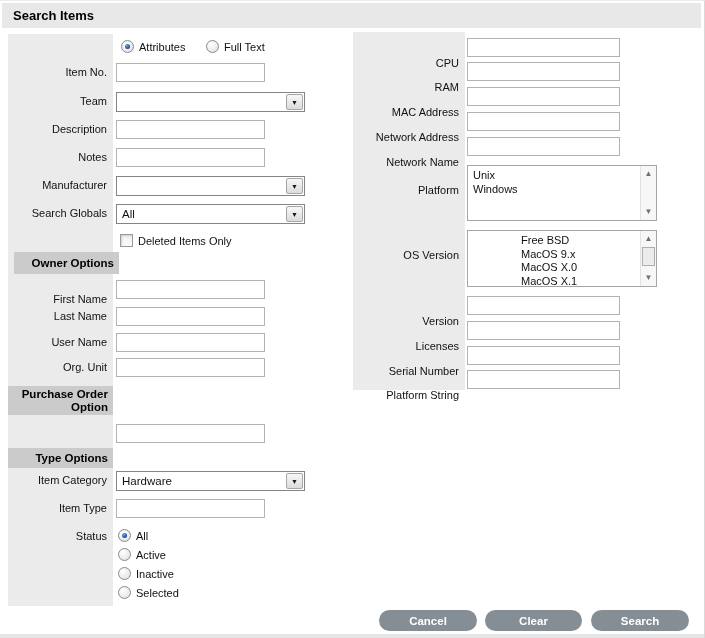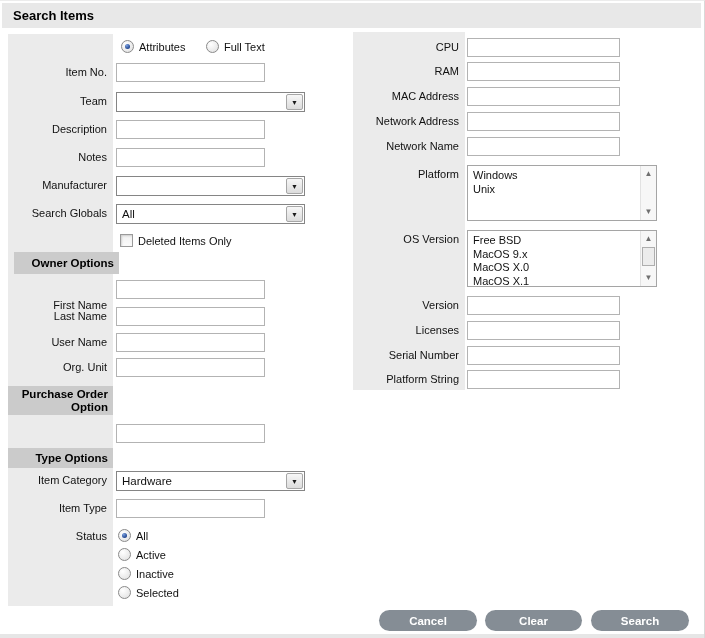--- a/index.html
+++ b/index.html
@@ -24,21 +24,21 @@
     position:absolute; left:8px; width:105px; background:#cbcbcb;
     font-weight:bold; font-size:11.5px; color:#000;
     display:flex; flex-direction:column; justify-content:center; align-items:flex-end;
     padding-right:5px; line-height:13px; text-align:right;
   }
 
   .flabel {
     position:absolute; left:8px; width:105px; padding-right:6px;
     text-align:right; font-size:11px; line-height:13px; color:#111;
   }
-  .flabel.r { left:353px; width:110px; padding-right:4px; }
+  .flabel.r { left:353px; width:110px; padding-right:4px;margin-top:16px; }
 
   .ti {
     position:absolute; height:19px; border:1px solid #b3b3b3; background:#fff;
     font-family:"Liberation Sans", sans-serif; font-size:11px; padding:0 3px; outline:none;
   }
   .ti.l { left:116px; width:149px; }
   .ti.r { left:467px; width:153px; }
 
   .combo {
     position:absolute; left:116px; width:189px; height:20px;
@@ -145,21 +145,21 @@
 
   <div class="opt" style="left:120px;top:233px;">
     <span class="checkbox"></span>
     <span>Deleted Items Only</span>
   </div>
 
   <div class="band" style="top:251px;height:22px;margin-left:6px;">
     <span>Owner Options</span>
   </div>
 
-  <div class="flabel" style="top:298px;">First Name</div>
+  <div class="flabel" style="top:292px;">First Name</div>
   <input class="ti l" style="top: 279px;">
 
   <div class="flabel" style="top:309px;">Last Name</div>
   <input class="ti l" style="top: 306px;">
 
   <div class="flabel" style="top:335px;">User Name</div>
   <input class="ti l" style="top: 332px;">
 
   <div class="flabel" style="top:360px;">Org. Unit</div>
   <input class="ti l" style="top: 357px;">
@@ -214,31 +214,31 @@
 
   <div class="flabel r" style="top:114px;">Network Address</div>
   <input class="ti r" style="top: 111px;">
 
   <div class="flabel r" style="top:139px;">Network Name</div>
   <input class="ti r" style="top: 136px;">
 
   <div class="flabel r" style="top:167px;">Platform</div>
   <div class="listbox" style="top:164px;height:56px;">
     <div class="lb-items">
+      <div class="lb-item">Unix</div>
       <div class="lb-item">Windows</div>
-      <div class="lb-item">Unix</div>
     </div>
     <div class="lb-scroll">
       <span class="sb-arrow up">▲</span>
       <span class="sb-arrow down">▼</span>
     </div>
   </div>
 
   <div class="flabel r" style="top:232px;">OS Version</div>
-  <div class="listbox" style="top:229px;height:57px;">
+  <div class="listbox" style="top:229px;height:57px;padding-left:48px;">
     <div class="lb-items">
       <div class="lb-item">Free BSD</div>
       <div class="lb-item">MacOS 9.x</div>
       <div class="lb-item">MacOS X.0</div>
       <div class="lb-item">MacOS X.1</div>
     </div>
     <div class="lb-scroll">
       <span class="sb-arrow up">▲</span>
       <span class="sb-thumb"></span>
       <span class="sb-arrow down">▼</span>

